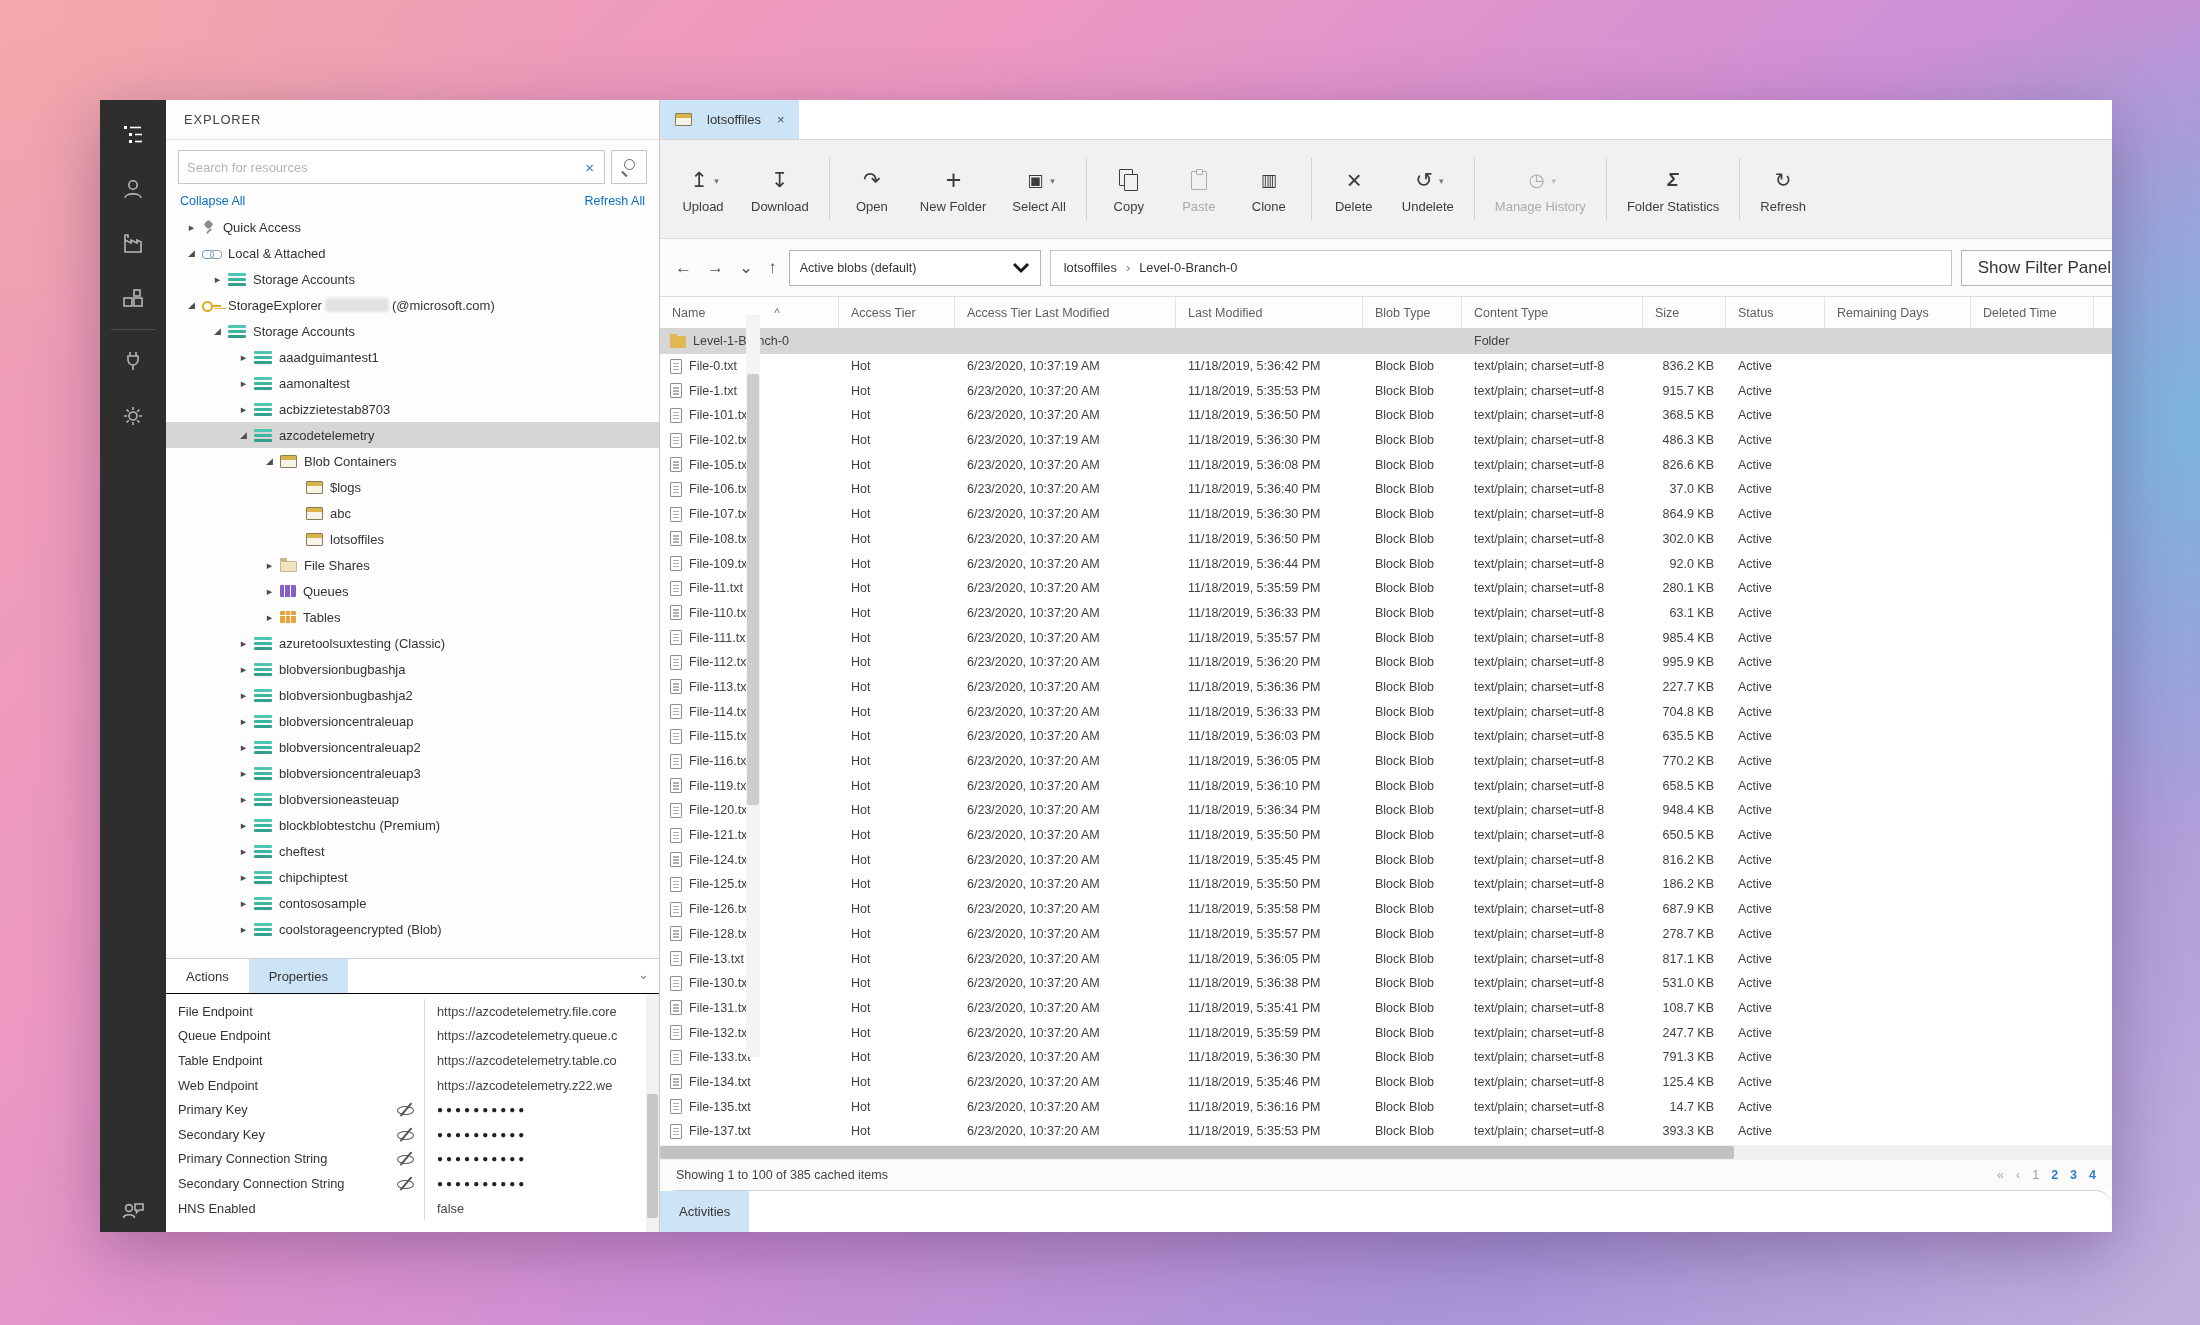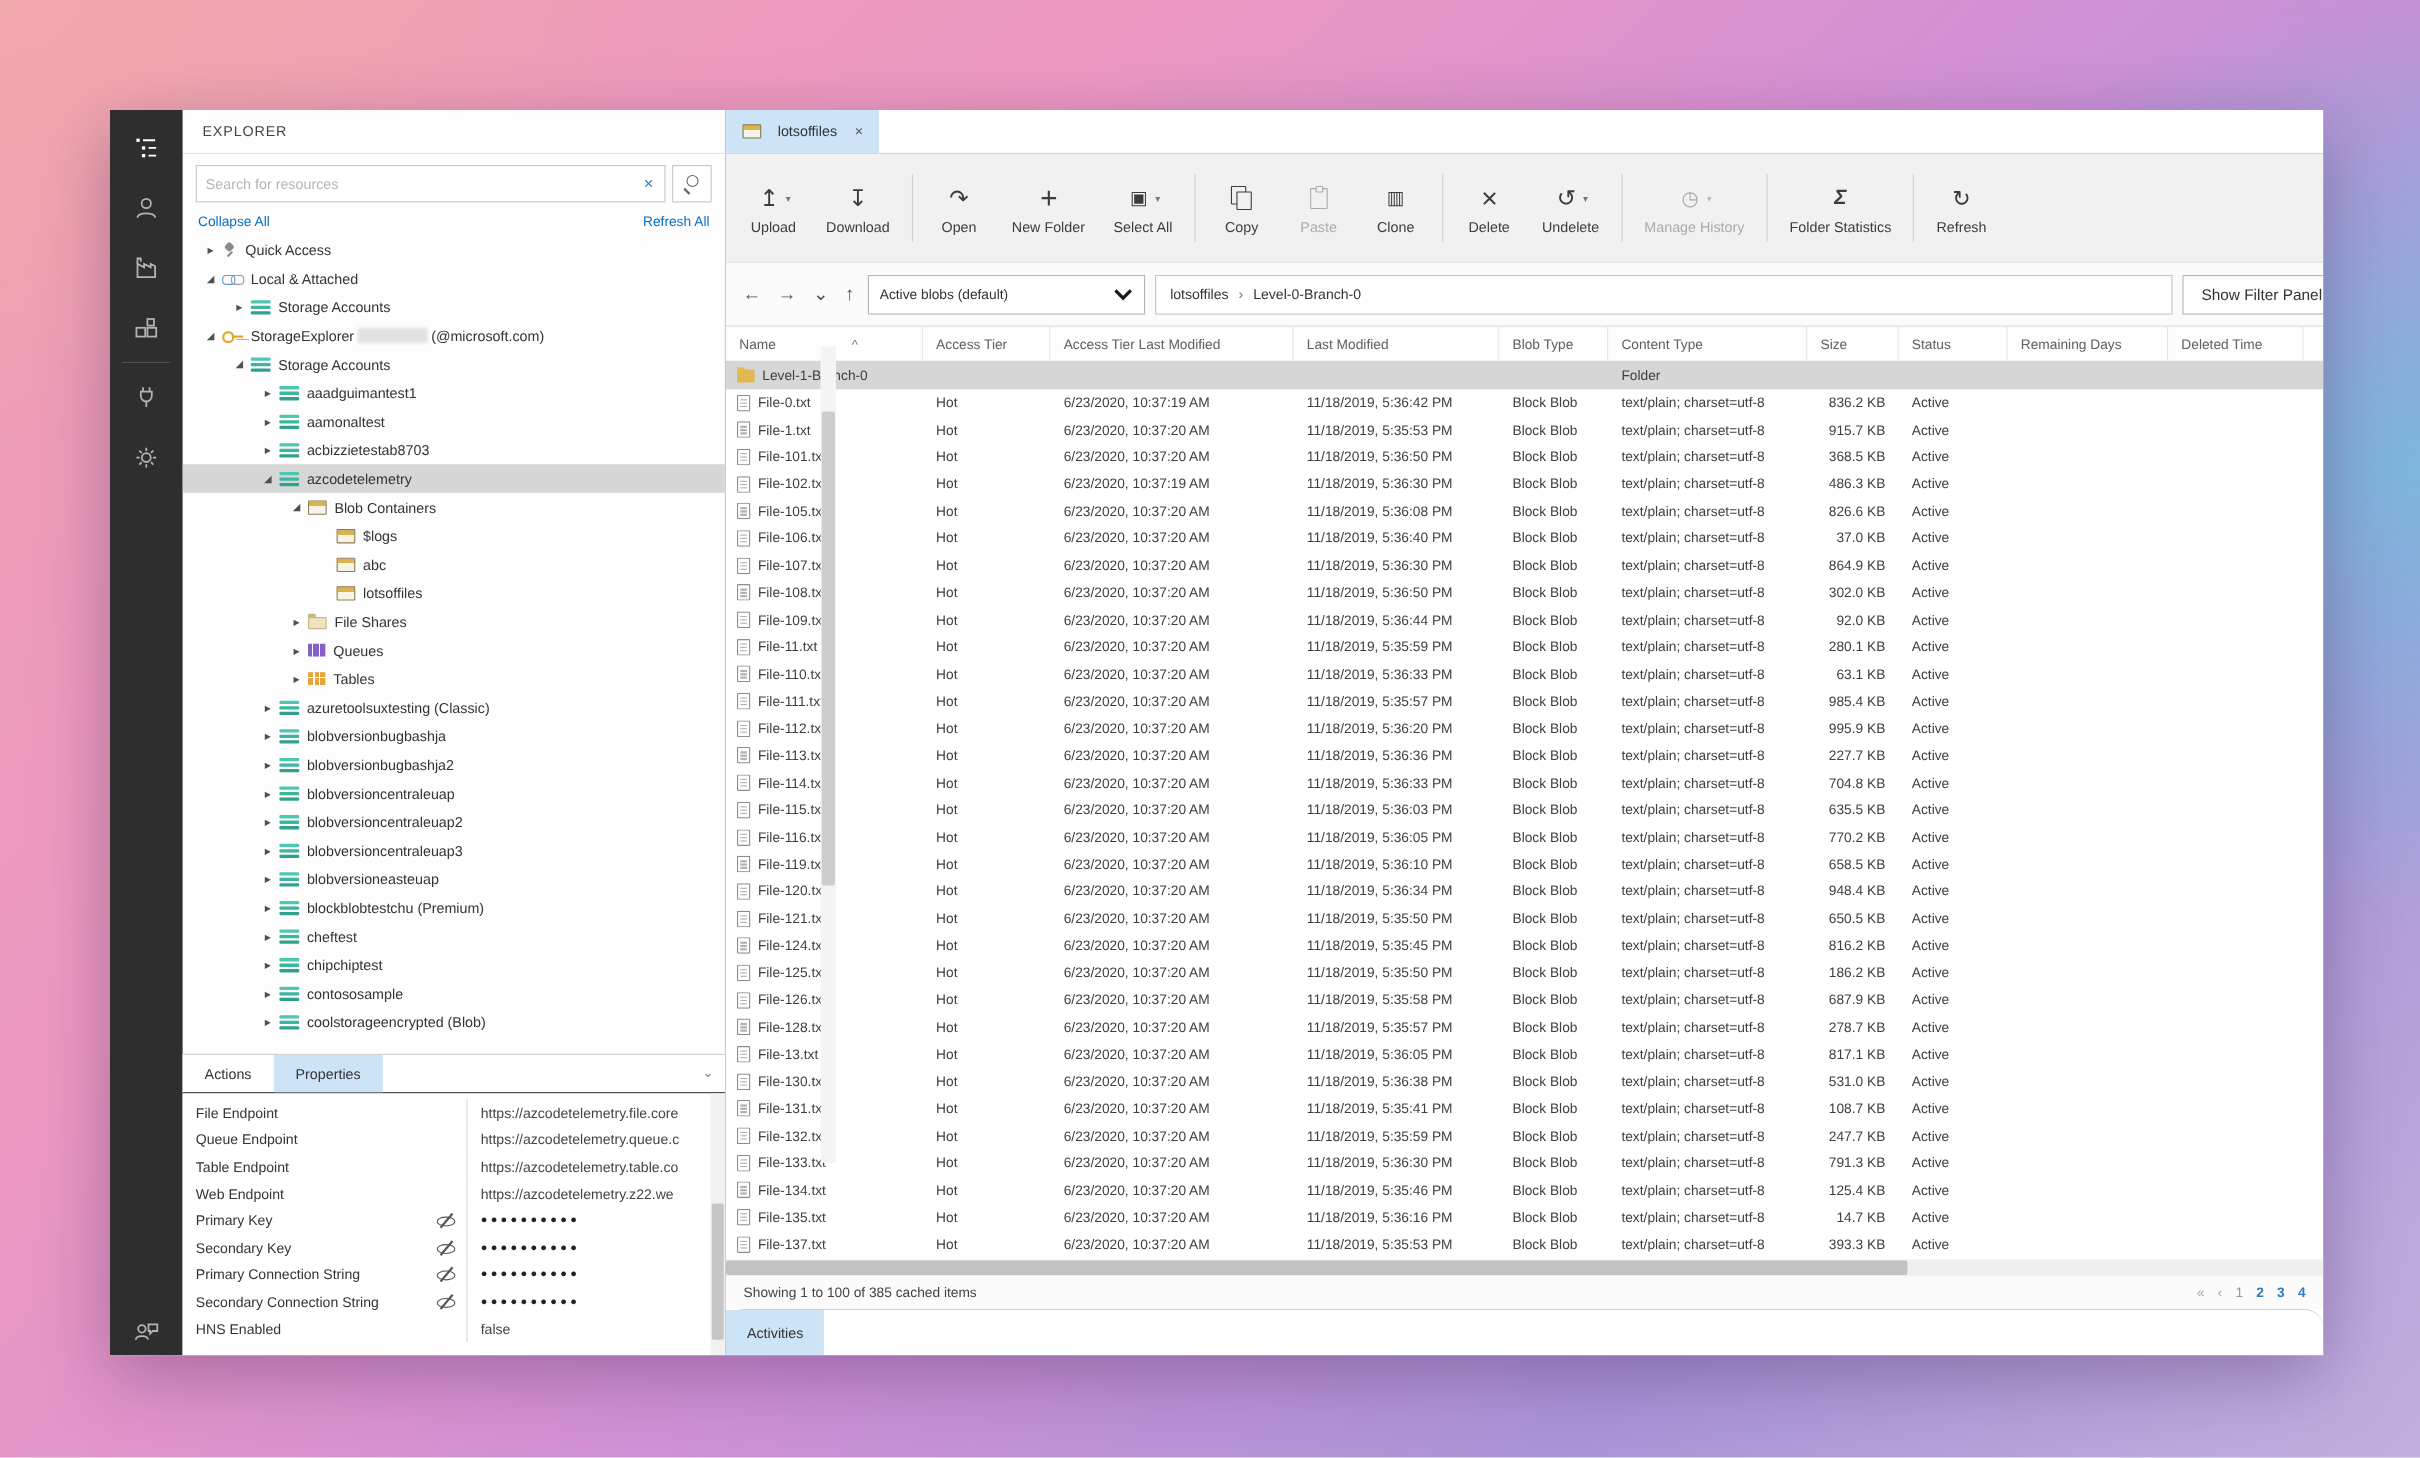--- a/index.html
+++ b/index.html
@@ -112,21 +112,21 @@
   .history-icon::before { content:"\25F7"; font-size:18px; }
   .sigma-icon::before { content:"\03A3"; font-size:19px; font-weight:bold; }
   .refresh-icon::before { content:"\21BB"; font-size:20px; }
   
   .navbar { flex:none; height:57px; display:flex; align-items:center; gap:9px; padding:0 12px; background:#fbfbfb; }
   .nav-ic { font-size:17px; color:#555; cursor:pointer; padding:0 3px; }
   .view-dd { width:252px; height:36px; flex:none; border:1px solid #b5b5b5; background:#fff; display:flex; align-items:center; padding:0 10px; cursor:pointer; }
   .view-dd .vlabel { flex:1; font-size:12.5px; color:#333; white-space:nowrap; overflow:hidden; }
   .crumb { flex:1; min-width:0; height:36px; border:1px solid #c5c5c5; background:#fff; display:flex; align-items:center; gap:9px; padding:0 13px; font-size:12.8px; color:#333; white-space:nowrap; overflow:hidden; }
   .crumb .csep { color:#777; font-size:13px; }
-  .filter-btn { flex:none; height:36px; border:1px solid #b5b5b5; background:#fdfdfd; display:flex; align-items:center; padding:0 16px; font-size:14px; color:#333; margin-right:-28px; cursor:pointer; white-space:nowrap; }
+  .filter-btn { flex:none; height:36px; border:1px solid #b5b5b5; background:#fdfdfd; display:flex; align-items:center; padding:0 16px; font-size:17px; color:#333; margin-right:-28px; cursor:pointer; white-space:nowrap; }
   
   .grid-header { flex:none; height:33px; display:flex; border-top:1px solid #dcdcdc; border-bottom:1px solid #d2d2d2; background:#fdfdfd; }
   .hc { display:flex; align-items:center; padding-left:12px; font-size:12.5px; color:#5f5f5f; border-right:1px solid #e4e4e4; white-space:nowrap; overflow:hidden; cursor:pointer; }
   .sortg { margin-left:44px; color:#777; font-size:12px; }
   .grid-header > .hc:nth-child(1) { width:179px;gap:25px; }
   .grid-header > .hc:nth-child(2) { width:116px; }
   .grid-header > .hc:nth-child(3) { width:221px; }
   .grid-header > .hc:nth-child(4) { width:187px; }
   .grid-header > .hc:nth-child(5) { width:99px; }
   .grid-header > .hc:nth-child(6) { width:181px; }

